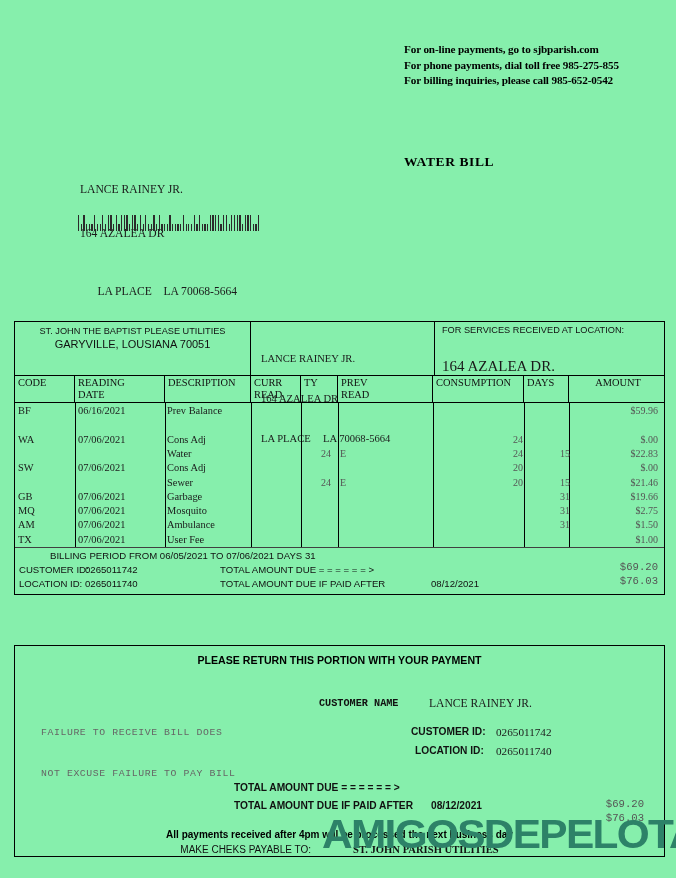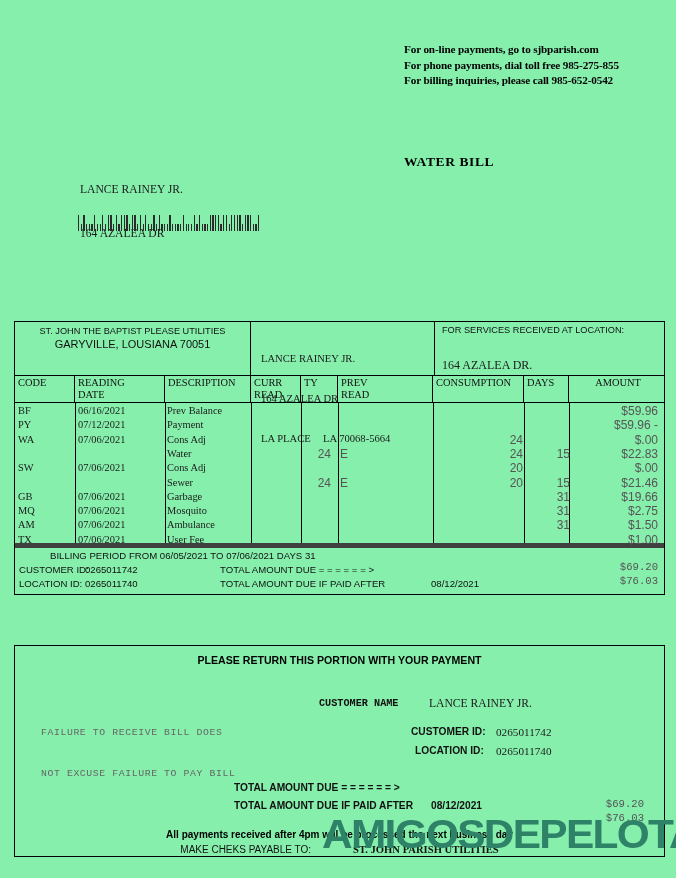--- a/index.html
+++ b/index.html
@@ -133,21 +133,21 @@
     position: relative;
     font-family: "Liberation Sans", sans-serif;
     font-size: 9.2px;
     color: #111;
   }
   .mt-head .cellC .svc-addr {
     position: absolute;
     left: 7px;
     top: 36px;
     font-family: "Liberation Serif", serif;
-    font-size: 12px;
+    font-size: 15px;
     color: #1a1a1a;
   }
 
   .mt-colhead {
     display: flex;
     height: 27px;
     border-bottom: 1px solid #000;
     box-sizing: border-box;
     font-family: "Liberation Serif", serif;
     font-size: 10.4px;
@@ -168,42 +168,42 @@
   .c-ty    { width: 37px; }
   .c-prev  { width: 95px; }
   .c-cons  { width: 91px; }
   .c-days  { width: 45px; }
   .c-amt   { width: 95px; border-right: none !important; }
   .c-amt .hlabel { display: block; text-align: center; }
 
   .mt-body {
     position: relative;
     height: 145px;
-    border-bottom: 5px solid #404040;
+    border-bottom: 1px solid #404040;
     box-sizing: border-box;
   }
   .mt-vline {
     position: absolute;
     top: 0; bottom: 0;
     width: 1px;
     background: #000;
   }
   .mt-row {
     position: absolute;
     left: 0; right: 0;
     height: 14.3px;
     font-size: 10.4px;
   }
   .mt-row span {
     position: absolute;
     line-height: 14.3px;
     white-space: nowrap;
   }
   .f-serif { font-family: "Liberation Serif", serif; color: #1a1a1a; }
-  .f-mono  { font-family: Liberation Sans, sans-serif; color: #555; font-size: 12px; }
+  .f-mono  { font-family: Liberation Serif, serif; color: #555; font-size: 10px; }
   .r-code { left: 3px; }
   .r-date { left: 63px; }
   .r-desc { left: 152px; }
   .r-curr { left: 272px; text-align: right; width: 44px; }
   .r-ty   { left: 325px; }
   .r-cons { left: 418px; text-align: right; width: 90px; }
   .r-days { left: 513px; text-align: right; width: 42px; }
   .r-amt  { left: 556px; text-align: right; width: 87px; }
 
   
@@ -338,20 +338,23 @@
     <div class="contact-line">For on-line payments, go to sjbparish.com</div>
     <div class="contact-line">For phone payments, dial toll free 985-275-855</div>
     <div class="contact-line">For billing inquiries, please call 985-652-0542</div>
   </div>
 
   <div class="water-bill-title">WATER BILL</div>
 
   <div class="mail-address">
     <div>LANCE RAINEY JR.</div>
     <div>164 AZALEA DR</div>
+    <div>
+      <span class="mail-city">LA PLACE</span><span>LA 70068-5664</span>
+    </div>
   </div>
 
   <div class="barcode" id="barcode">
       <i style="width: 1.3px; height: 16px;"></i>
       <i style="width: 1.3px; height: 7px;"></i>
       <i style="width: 1.3px; height: 16px;"></i>
       <i style="width: 1.3px; height: 7px;"></i>
       <i style="width: 1.3px; height: 7px;"></i>
       <i style="width: 1.3px; height: 7px;"></i>
       <i style="width: 1.3px; height: 16px;"></i>
@@ -464,26 +467,20 @@
       <div class="mt-vline" style="left:323px"></div>
       <div class="mt-vline" style="left:418px"></div>
       <div class="mt-vline" style="left:509px"></div>
       <div class="mt-vline" style="left:554px"></div>
     <div class="mt-row" style="top: 1px;">
           <span class="r-code f-serif">BF</span>
           <span class="r-date f-serif">06/16/2021</span>
           <span class="r-desc f-serif">Prev Balance</span>
           <span class="r-amt f-mono">$59.96</span>
         </div>
-        <div class="mt-row" style="top: 15.3px;">
-          <span class="r-code f-serif">PY</span>
-          <span class="r-date f-serif">07/12/2021</span>
-          <span class="r-desc f-serif">Payment</span>
-          <span class="r-amt f-mono">$59.96 -</span>
-        </div>
         <div class="mt-row" style="top: 29.6px;">
           <span class="r-code f-serif">WA</span>
           <span class="r-date f-serif">07/06/2021</span>
           <span class="r-desc f-serif">Cons Adj</span>
           <span class="r-cons f-mono">24</span>
           <span class="r-amt f-mono">$.00</span>
         </div>
         <div class="mt-row" style="top: 43.9px;">
           <span class="r-desc f-serif">Water</span>
           <span class="r-curr f-mono">24</span>

